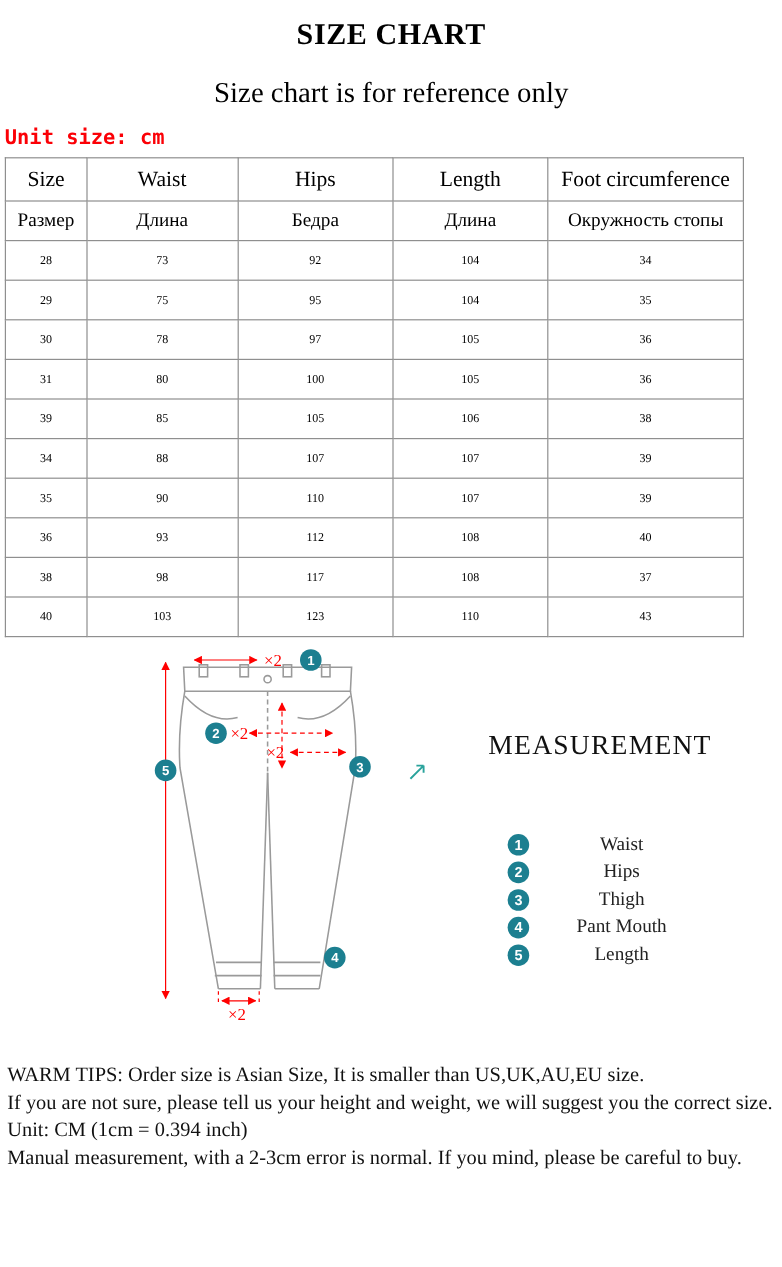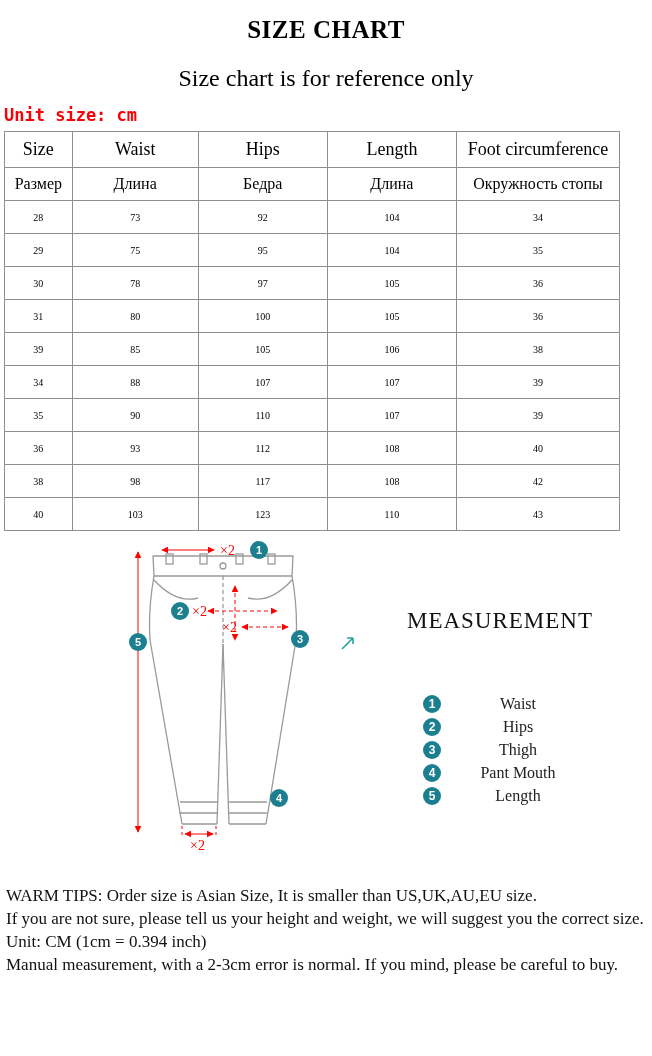--- a/index.html
+++ b/index.html
@@ -140,21 +140,21 @@
           <td>93</td>
           <td>112</td>
           <td>108</td>
           <td>40</td>
         </tr>
         <tr>
           <td>38</td>
           <td>98</td>
           <td>117</td>
           <td>108</td>
-          <td>42</td>
+          <td>37</td>
         </tr>
         <tr>
           <td>40</td>
           <td>103</td>
           <td>123</td>
           <td>110</td>
           <td>43</td>
         </tr>
       </tbody>
   </table>

